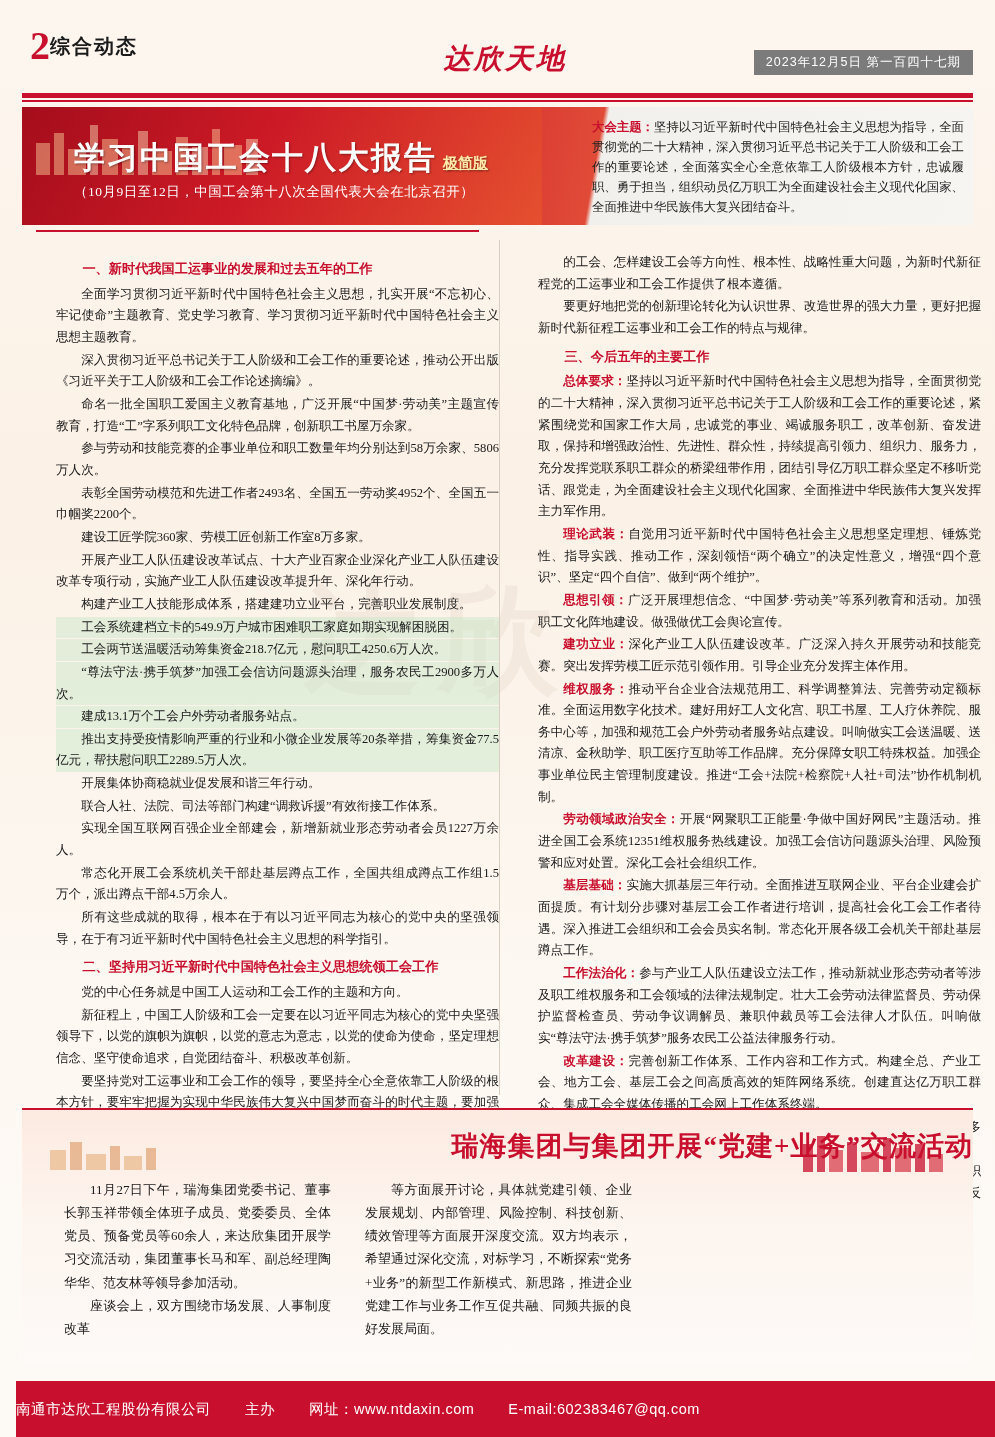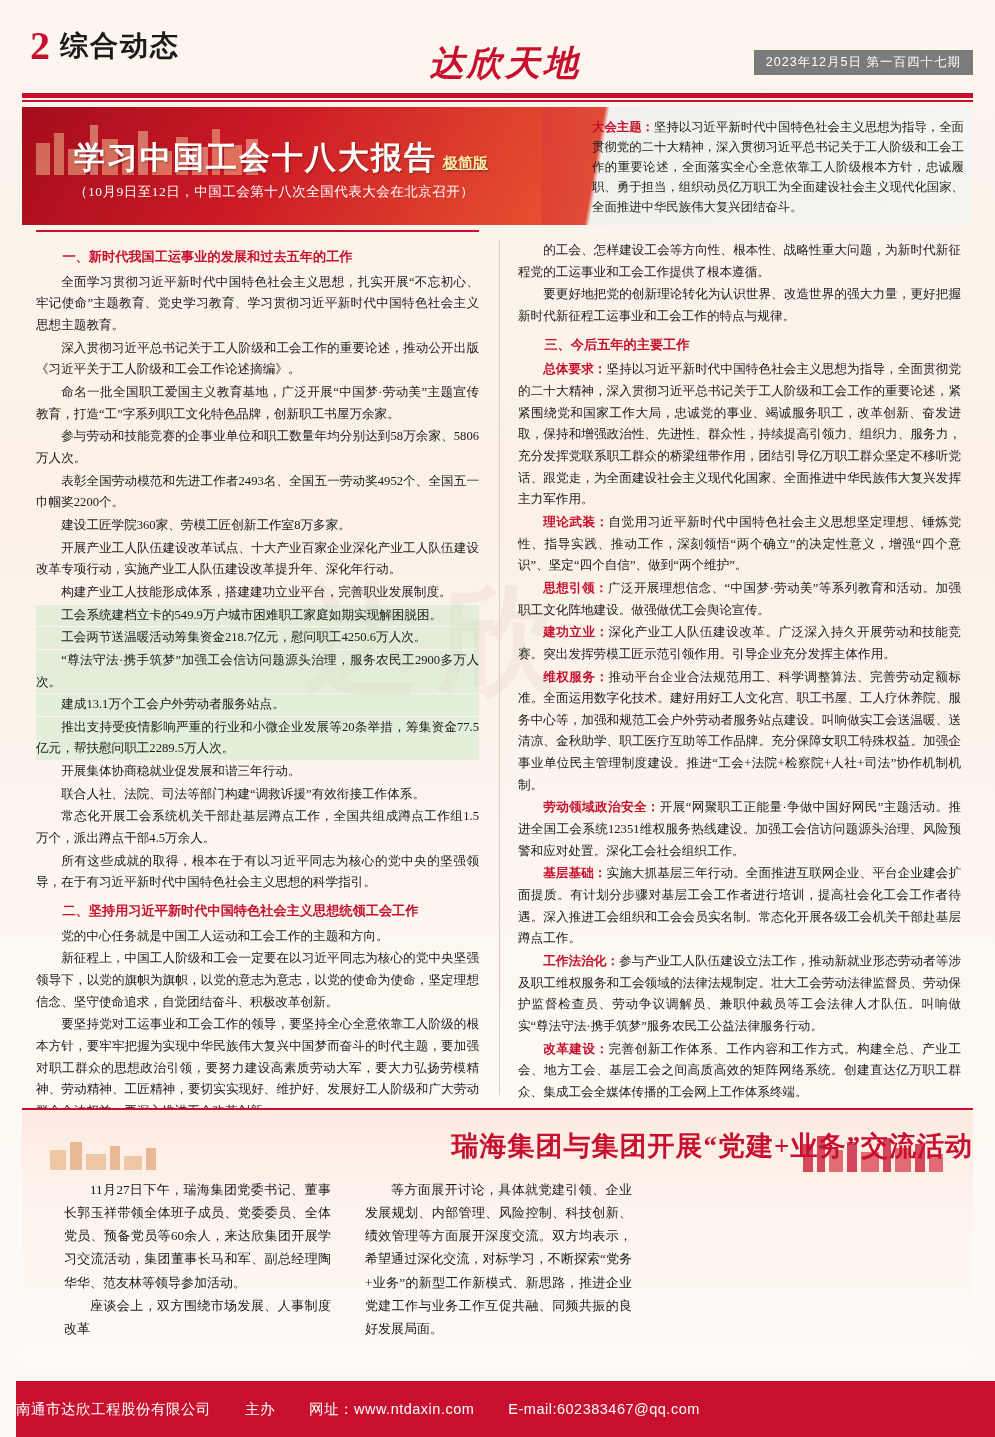--- a/index.html
+++ b/index.html
@@ -18,25 +18,25 @@
   
   .masthead{
     position:absolute;left:0;top:0;width:995px;height:92px;
     display:flex;align-items:center;
   }
   .mh-num{
     margin-left:30px;font-family:"Liberation Serif",serif;font-weight:bold;
     font-size:40px;color:#c8102e;line-height:1;
   }
   .mh-title{
-    margin-left:10px;font-size:28px;font-weight:bold;letter-spacing:2px;color:#1a1a1a;
+    font-size:20px;font-weight:bold;letter-spacing:2px;color:#1a1a1a;
   }
   .mh-logo{
     position:absolute;left:410px;top:40px;width:190px;text-align:center;
-    font-size:35px;font-weight:bold;color:#c8102e;font-family:"Liberation Serif",serif;
+    font-size:28px;font-weight:bold;color:#c8102e;font-family:"Liberation Serif",serif;
     font-style:italic;letter-spacing:3px;
   }
   .mh-date{
     position:absolute;right:22px;top:50px;
     background:#7b7b7b;color:#fff;font-size:12.5px;padding:4px 12px;letter-spacing:1px;
     font-family:"Liberation Sans",sans-serif;
   }
   .mh-rule{
     position:absolute;left:22px;top:93px;width:951px;height:5px;background:#c8102e;
   }
@@ -70,22 +70,22 @@
     position:absolute;left:570px;top:10px;width:372px;height:98px;
     font-size:12.4px;line-height:1.62;color:#222;text-align:justify;
     font-family:"Liberation Serif",serif;
   }
   .banner-right b{color:#c8102e;}
   
   .cols{
     position:absolute;left:36px;top:240px;width:925px;height:855px;
   }
   .col{
-    position:absolute;top:0;width:443px;height:855px;
-    font-size:12.6px;line-height:1.72;text-align:justify;
+    position:absolute;top:12px;width:443px;height:855px;
+    font-size:12.6px;line-height:1.72;text-align:justify;margin-left:20px;
   }
   .col.left{left:0;}
   .col.right{left:482px;}
   .col-div{
     position:absolute;left:463px;top:0;width:1px;height:855px;background:#d9cfc2;
   }
   .sec-head{
     color:#c8102e;font-weight:bold;font-size:13.2px;margin:6px 0 3px 0;text-indent:2em;
   }
   p.para{margin:0 0 1px 0;text-indent:2em;}
@@ -180,20 +180,21 @@
         <p class="para">建设工匠学院360家、劳模工匠创新工作室8万多家。</p>
         <p class="para">开展产业工人队伍建设改革试点、十大产业百家企业深化产业工人队伍建设改革专项行动，实施产业工人队伍建设改革提升年、深化年行动。</p>
         <p class="para">构建产业工人技能形成体系，搭建建功立业平台，完善职业发展制度。</p>
         <p class="para hl-green">工会系统建档立卡的549.9万户城市困难职工家庭如期实现解困脱困。</p>
         <p class="para hl-green">工会两节送温暖活动筹集资金218.7亿元，慰问职工4250.6万人次。</p>
         <p class="para hl-green">“尊法守法·携手筑梦”加强工会信访问题源头治理，服务农民工2900多万人次。</p>
         <p class="para hl-green">建成13.1万个工会户外劳动者服务站点。</p>
         <p class="para hl-green">推出支持受疫情影响严重的行业和小微企业发展等20条举措，筹集资金77.5亿元，帮扶慰问职工2289.5万人次。</p>
         <p class="para">开展集体协商稳就业促发展和谐三年行动。</p>
         <p class="para">联合人社、法院、司法等部门构建“调救诉援”有效衔接工作体系。</p>
+        <p class="para">实现全国互联网百强企业全部建会，新增新就业形态劳动者会员1227万余人。</p>
         <p class="para">常态化开展工会系统机关干部赴基层蹲点工作，全国共组成蹲点工作组1.5万个，派出蹲点干部4.5万余人。</p>
         <p class="para">所有这些成就的取得，根本在于有以习近平同志为核心的党中央的坚强领导，在于有习近平新时代中国特色社会主义思想的科学指引。</p>
         <div class="sec-head">二、坚持用习近平新时代中国特色社会主义思想统领工会工作</div>
         <p class="para">党的中心任务就是中国工人运动和工会工作的主题和方向。</p>
         <p class="para">新征程上，中国工人阶级和工会一定要在以习近平同志为核心的党中央坚强领导下，以党的旗帜为旗帜，以党的意志为意志，以党的使命为使命，坚定理想信念、坚守使命追求，自觉团结奋斗、积极改革创新。</p>
         <p class="para">要坚持党对工运事业和工会工作的领导，要坚持全心全意依靠工人阶级的根本方针，要牢牢把握为实现中华民族伟大复兴中国梦而奋斗的时代主题，要加强对职工群众的思想政治引领，要努力建设高素质劳动大军，要大力弘扬劳模精神、劳动精神、工匠精神，要切实实现好、维护好、发展好工人阶级和广大劳动群众合法权益，要深入推进工会改革创新。</p>
         <p class="para">习近平总书记关于工人阶级和工会工作的重要论述，是习近平新时代中国特色社会主义思想的重要组成部分，系统阐明了新时代党的工运事业和工会工作的地位作用、工运主题、发展道路、目标任务、根本保证，深刻回答了新时代为什么要全心全意依靠工人阶级、怎样全心全意依靠工人阶级，建设什么样</p>
       </div>
     <div class="col-div"></div>
     <div class="col right" id="col-right">

